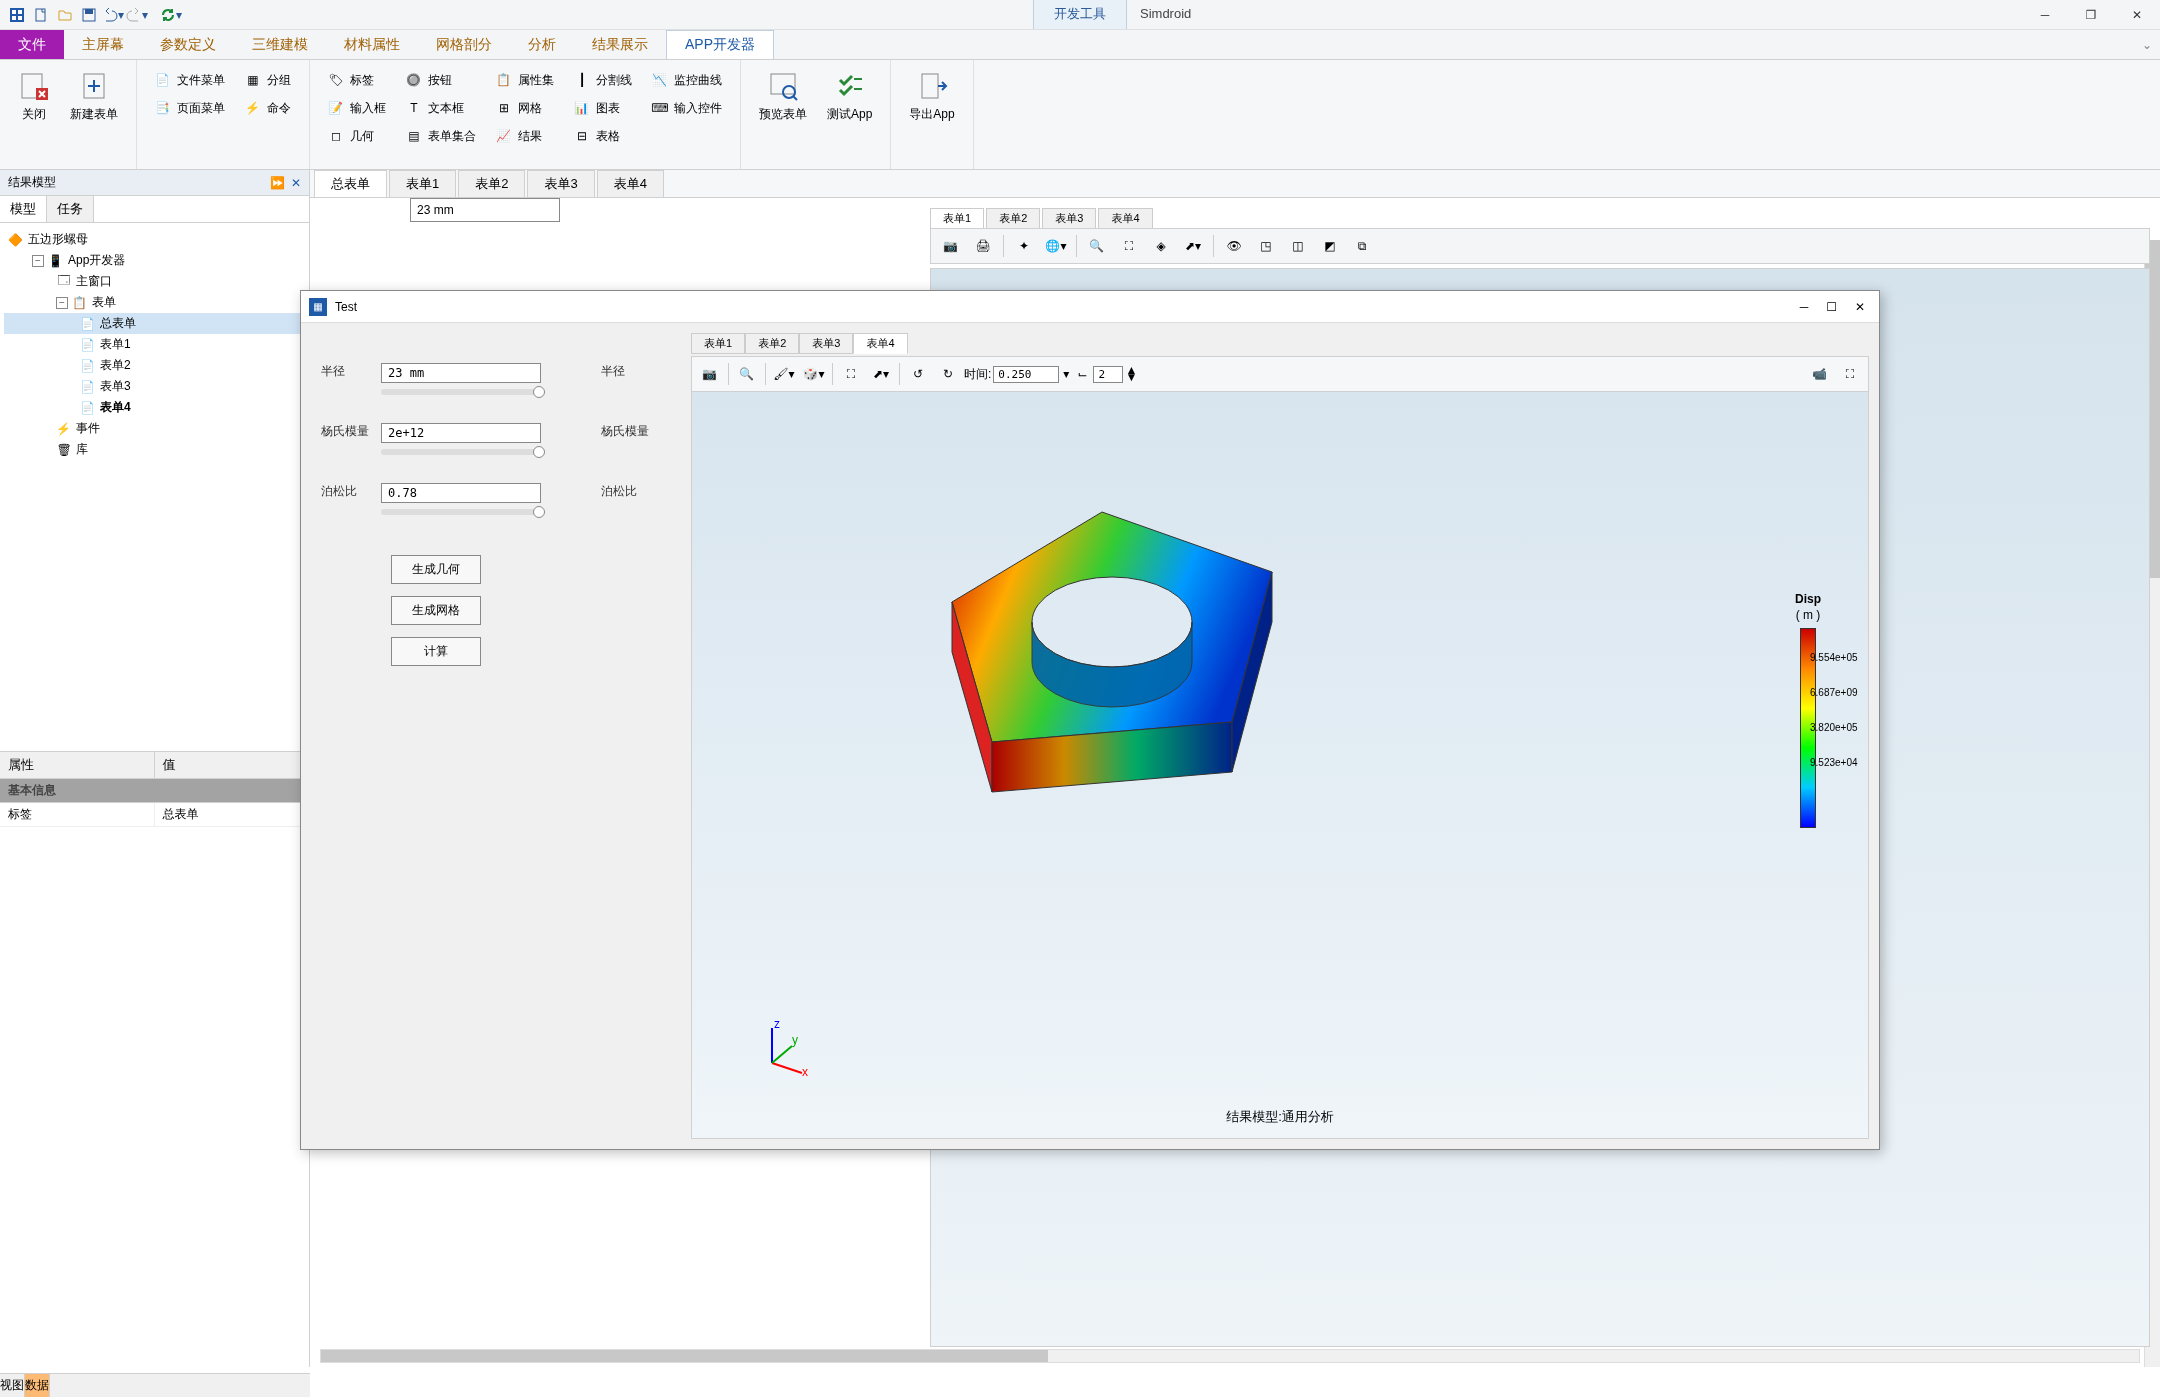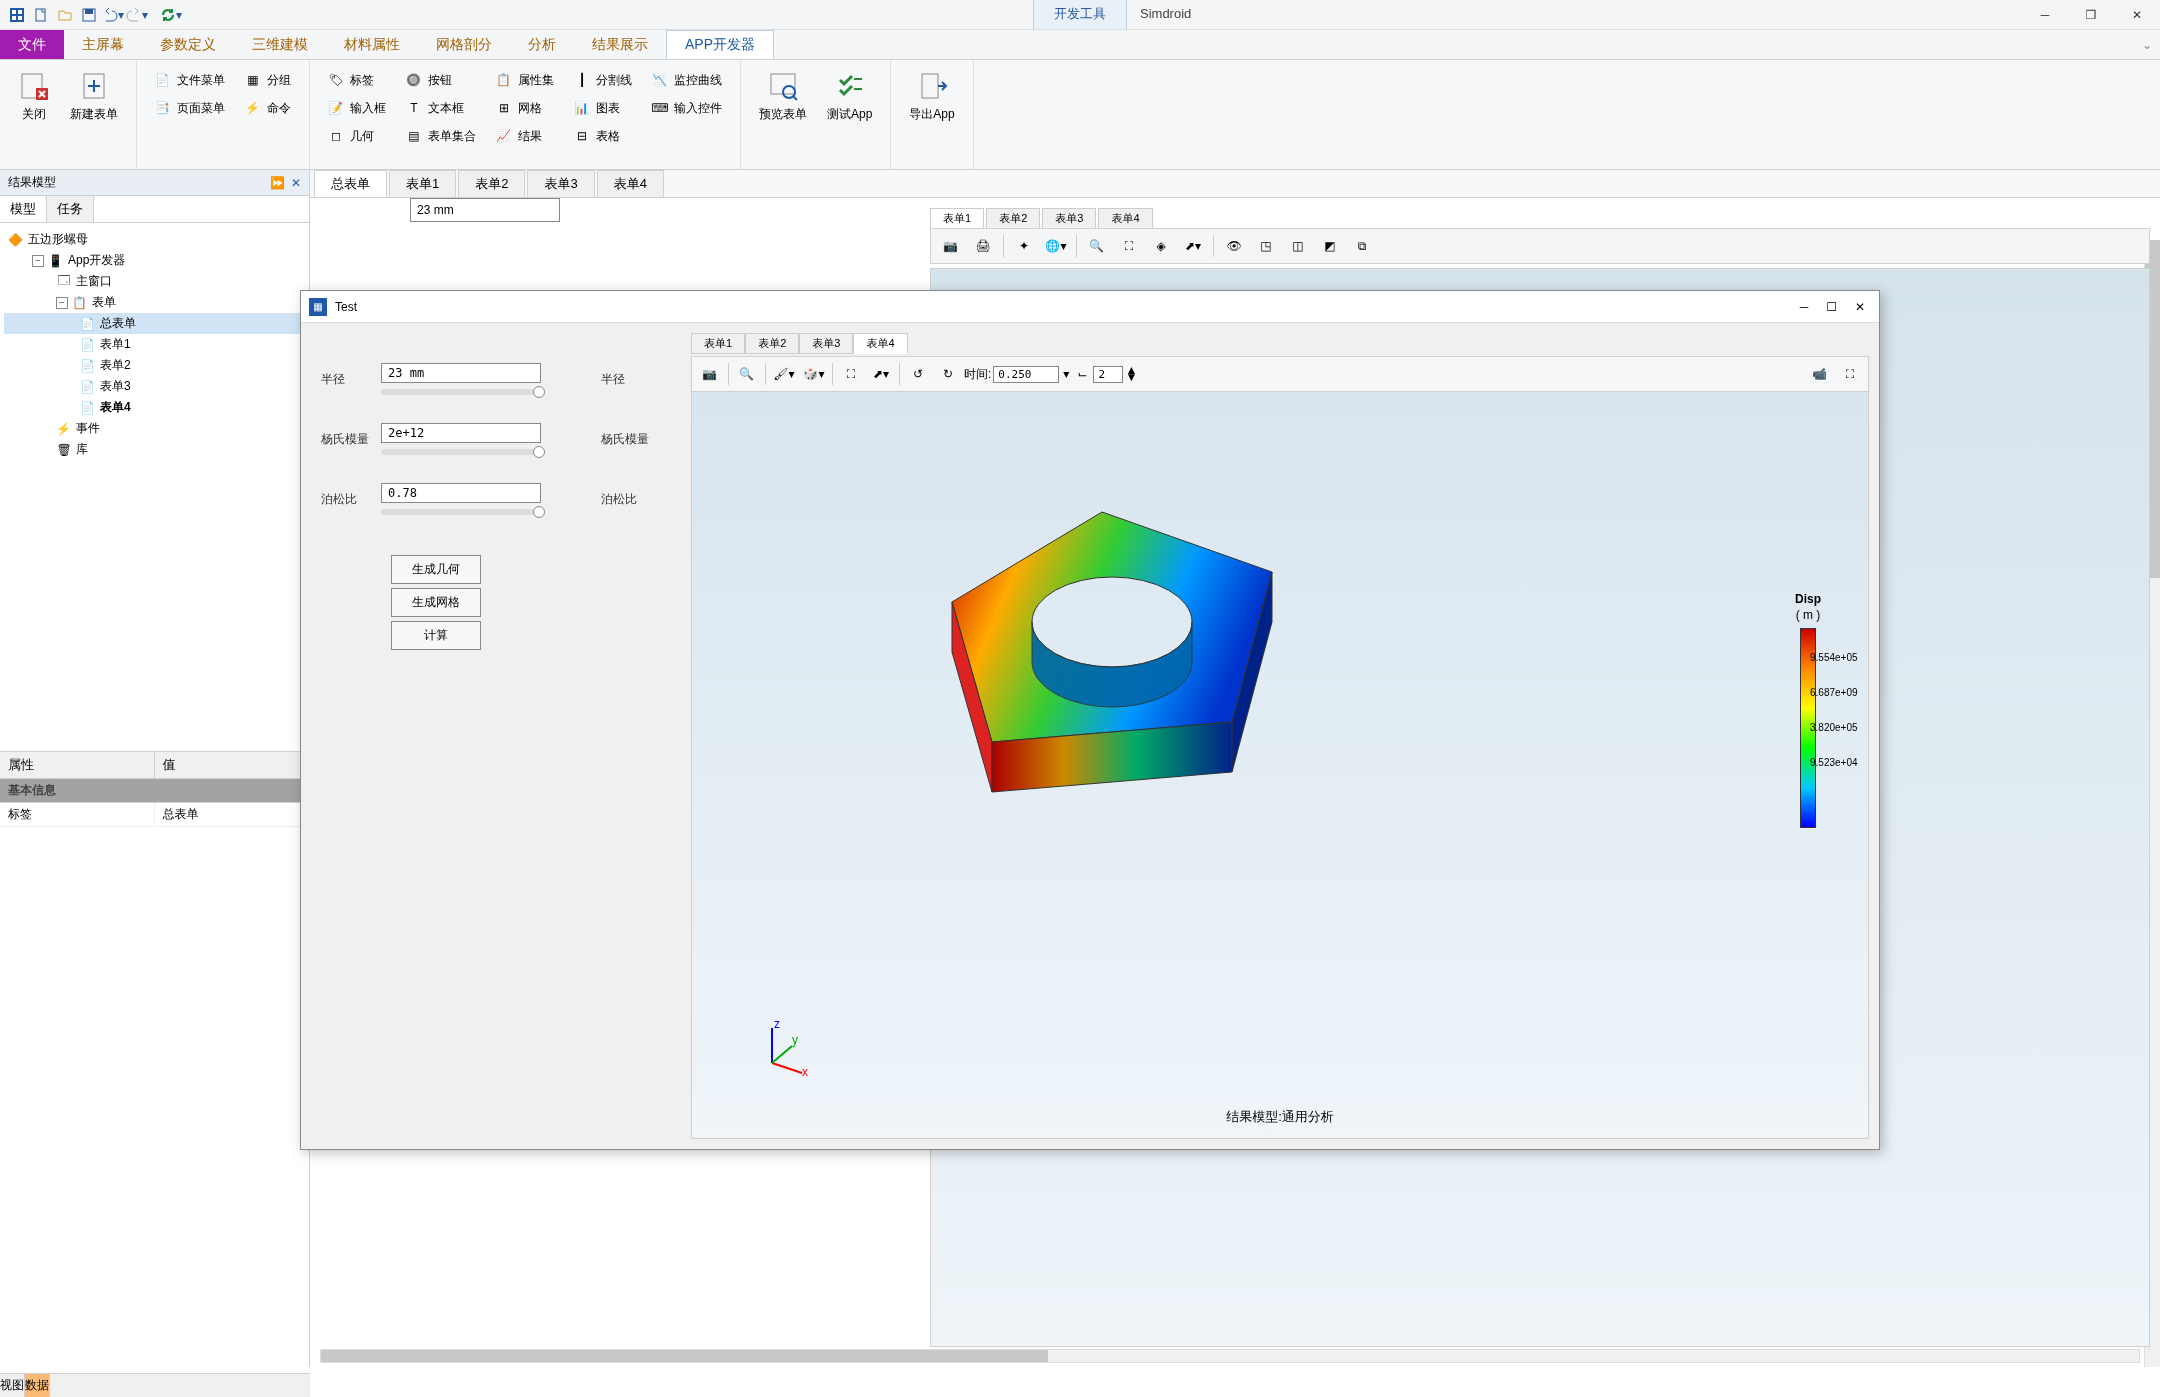--- a/index.html
+++ b/index.html
@@ -60,29 +60,29 @@
 .preview-canvas{position:absolute;top:70px;left:620px;right:10px;bottom:20px;background:linear-gradient(#d5e3ed,#eef4f8);border:1px solid #d0d0d0;z-index:4}
 .h-scroll{position:absolute;bottom:4px;left:10px;right:20px;height:14px;background:#f0f0f0;border:1px solid #ddd;z-index:3}
 .h-scroll-thumb{position:absolute;left:0;width:40%;height:100%;background:#c8c8c8}
 .partial-input{position:absolute;top:0;left:100px;width:150px;height:24px;border:1px solid #888;padding:2px 6px;background:#fff;z-index:6}
 .test-window{position:absolute;top:290px;left:300px;width:1580px;height:860px;background:#f0f0f0;border:1px solid #888;box-shadow:3px 3px 12px rgba(0,0,0,0.25);z-index:100;display:flex;flex-direction:column}
 .test-titlebar{height:32px;background:#fff;display:flex;align-items:center;padding:0 8px;border-bottom:1px solid #ddd}
 .test-title-icon{width:18px;height:18px;background:#1e5aa8;margin-right:8px;display:flex;align-items:center;justify-content:center;color:#fff;font-size:10px}
 .test-win-controls{margin-left:auto;display:flex;gap:18px;padding-right:6px}
 .test-body{flex:1;display:flex;background:#f0f0f0}
 .test-left{width:380px;padding:40px 20px}
-.form-row{display:flex;align-items:center;margin-bottom:8px}
+.form-row{display:flex;align-items:flex-start;margin-bottom:8px}
 .form-label{width:60px;font-size:12px;color:#333}
 .form-control{flex:1}
 .form-input{width:160px;border:1px solid #888;padding:2px 6px;font-family:monospace;font-size:12px}
 .form-slider{width:160px;height:6px;background:#ddd;position:relative;margin-top:6px;border-radius:3px}
 .form-slider-thumb{position:absolute;right:-4px;top:-3px;width:12px;height:12px;background:#fff;border:1px solid #888;border-radius:50%}
 .form-display{width:60px;margin-left:40px;font-size:12px;color:#333}
 .form-buttons{margin-top:40px;margin-left:70px}
-.form-btn{display:block;width:90px;padding:5px;border:1px solid #888;background:#f8f8f8;margin-bottom:4px;text-align:center;cursor:pointer;font-size:12px}
+.form-btn{display:block;width:90px;padding:5px;border:1px solid #888;background:#f8f8f8;margin-bottom:12px;text-align:center;cursor:pointer;font-size:12px}
 .test-right{flex:1;padding:10px;display:flex;flex-direction:column}
 .test-inner-tabs{display:flex;margin-bottom:2px}
 .test-inner-tab{padding:2px 12px;border:1px solid #ccc;background:#f0f0f0;font-size:11px}
 .test-inner-tab.active{background:#fff;border-bottom-color:#fff}
 .test-toolbar{height:36px;background:#f6f7f8;border:1px solid #d0d0d0;display:flex;align-items:center;gap:2px;padding:0 4px}
 .test-canvas{flex:1;background:linear-gradient(#d8e5ef,#eff5f9);border:1px solid #d0d0d0;border-top:none;position:relative}
 .pentagon-nut{position:absolute;top:80px;left:160px;width:480px;height:360px}
 .legend{position:absolute;right:20px;top:200px;width:80px;text-align:center;font-size:11px}
 .legend-title{font-weight:bold;margin-bottom:2px}
 .legend-bar{width:16px;height:200px;margin:6px auto;background:linear-gradient(to bottom,#c00,#f80,#ff0,#0f0,#0cf,#00f);border:1px solid #333}

